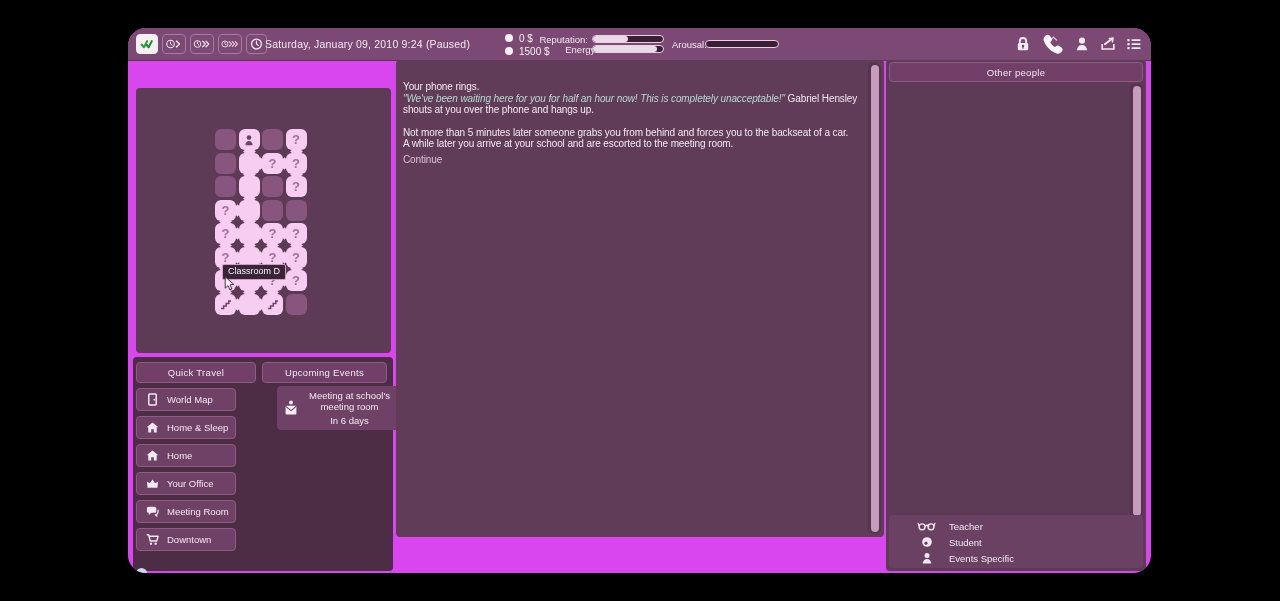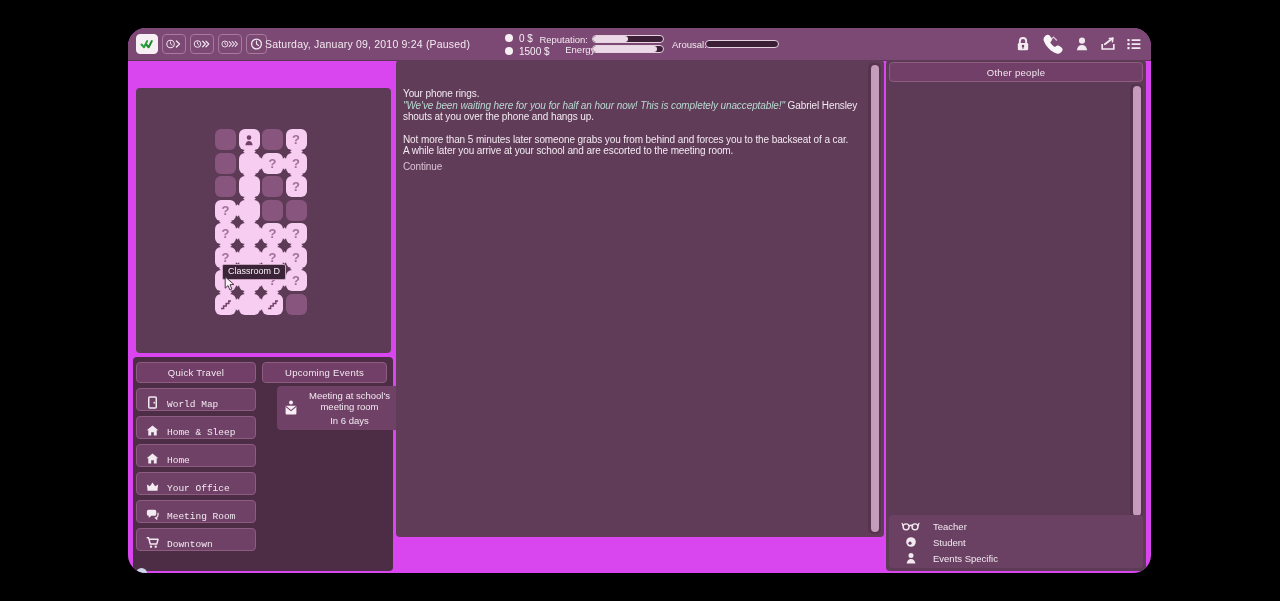--- a/index.html
+++ b/index.html
@@ -48,52 +48,52 @@
   .cell .icw{width:14px;height:14px;}
   .conn{position:absolute;width:9px;height:9px;background:#f7cdf1;transform:rotate(45deg);z-index:1;}
   .q{color:#a06f9b;font-weight:700;font-size:13px;line-height:1;}
   #map-tooltip{position:absolute;left:86px;top:176px;height:14px;padding:0 5px;background:#3b2437;
                border:1px solid #c9a2c0;border-radius:2px;color:#f6f0f5;font-size:9px;line-height:13px;
                z-index:5;white-space:nowrap;}
   #map-cursor{position:absolute;left:88px;top:188px;width:12px;height:16px;z-index:6;}
   #lb-panel{position:absolute;left:5px;top:329px;width:260px;height:214px;background:#4c2d45;border-radius:4px;}
   #qt-header{left:8px;top:334px;width:120px;height:21px;}
   #qt-list{position:absolute;left:8px;top:360px;width:120px;}
-  .qt-btn{width:120px;height:23px;margin-bottom:5px;background:#6f4166;border:1px solid #8d5c80;border-radius:4px;
-          box-sizing:border-box;display:flex;align-items:flex-end;gap:7px;padding-left:8px;color:#f3e9f1;
-          font-size:9.5px;cursor:pointer;font-family:Liberation Mono, monospace;}
+  .qt-btn{width:100px;height:23px;margin-bottom:5px;background:#6f4166;border:1px solid #8d5c80;border-radius:4px;
+          box-sizing:border-box;display:flex;align-items:center;gap:7px;padding-left:8px;color:#f3e9f1;
+          font-size:9.5px;cursor:pointer;}
   .qt-btn .ic{width:15px;height:15px;flex:none;display:flex;}
   .ic svg{width:100%;height:100%;display:block;}
   #ue-header{left:134px;top:334px;width:125px;height:21px;}
   #ue-list{position:absolute;left:149px;top:358px;width:125px;}
   .event-card{background:#6f4166;border-radius:4px;min-height:44px;display:flex;align-items:center;
               padding:4px;box-sizing:border-box;color:#f3e9f1;cursor:pointer;}
   .event-ic{width:16px;height:19px;flex:none;margin:0 2px;}
   .event-body{flex:1;text-align:center;font-size:9.5px;line-height:11px;}
   .event-when{margin-top:3px;}
   #notif-dot{position:absolute;left:8px;top:540px;width:11px;height:11px;border-radius:50%;background:#ccd8e8;z-index:3;}
   
   #text-panel{position:absolute;left:268px;top:32px;width:488px;height:477px;background:#603c59;border-radius:4px;}
-  #story{position:absolute;left:7px;top:28px;right:26px;color:#f3e9f1;font-size:10px;line-height:11.5px;
+  #story{position:absolute;left:7px;top:21px;right:26px;color:#f3e9f1;font-size:10px;line-height:11.5px;
          letter-spacing:-.1px;}
   #story p{margin:0;}
   #story p.gap{margin-top:11px;}
   .quote{color:#b7d9cf;font-style:italic;}
   #continue-link{margin-top:4px;color:#dcc3d6;cursor:pointer;width:max-content;}
   #cp-scroll-track{position:absolute;right:3px;top:3px;width:13px;height:471px;background:#56334f;border-radius:5px;}
   #cp-scroll-thumb{position:absolute;right:2.5px;top:2px;width:8px;height:467px;background:#c59cbb;border-radius:4px;}
   #masturbate-btn{left:268px;top:512px;width:488px;height:26px;font-size:10px;cursor:pointer;margin-top:43px;}
   
   #people-panel{position:absolute;left:758px;top:32px;width:260px;height:511px;background:#5d3a56;border-radius:4px;}
   #people-header{left:3px;top:2px;width:254px;height:20px;position:absolute;}
   #pp-scroll-track{position:absolute;right:3px;top:24px;width:13px;height:434px;background:#56334f;border-radius:5px;}
   #pp-scroll-thumb{position:absolute;right:2.5px;top:2px;width:8px;height:430px;background:#c59cbb;border-radius:4px;}
   #legend{position:absolute;left:3px;top:455px;width:254px;height:53px;background:#6b4163;border-radius:4px;
           padding:3px 0;box-sizing:border-box;}
-  .legend-row{display:flex;align-items:center;height:16px;padding-left:12px;gap:12px;color:#f3e9f1;font-size:9.5px;}
+  .legend-row{display:flex;align-items:center;height:16px;padding-left:28px;gap:12px;color:#f3e9f1;font-size:9.5px;}
   .legend-ic{width:20px;height:14px;display:flex;align-items:center;justify-content:center;}
 </style>
 </head>
 <body>
 
 <div id="stage">
   <div id="window">
 
     <div id="topbar">
       <div id="tb-left">

